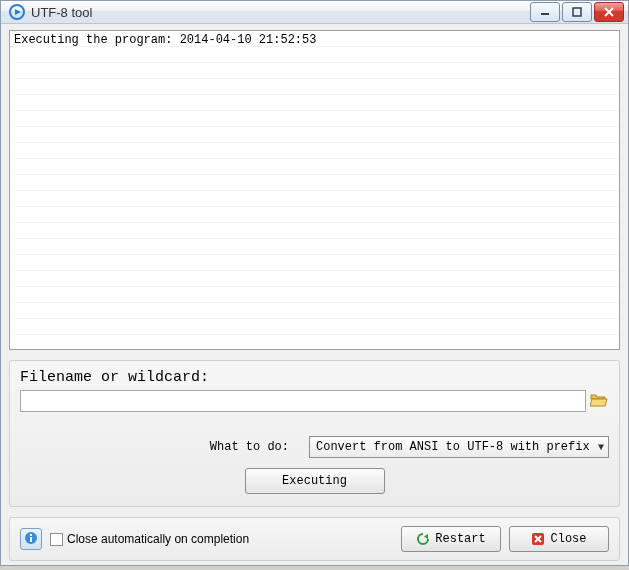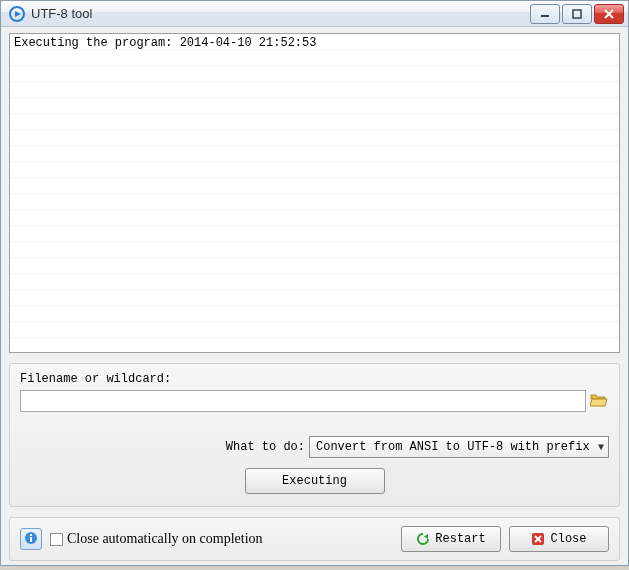--- a/index.html
+++ b/index.html
@@ -121,21 +121,21 @@
 
 .group {
   margin-top: 10px;
   border: 1px solid #cfcfcf;
   border-radius: 3px;
   background: linear-gradient(to bottom, #f6f6f6, #ececec);
   padding: 8px 10px 12px 10px;
 }
 .label {
   font-family: "SimSun","Courier New",monospace;
-  font-size: 12px;
+  font-size: 15px;
   color: #000;
   margin-bottom: 4px;
   display: block;
 }
 .file-row {
   display: flex; align-items: center; gap: 3px;
 }
 .file-input {
   flex: 1;
   height: 22px;
@@ -145,21 +145,21 @@
   font-family: inherit;
   font-size: 12px;
 }
 .folder-btn {
   width: 20px; height: 20px;
   display: flex; align-items:center; justify-content:center;
   cursor: pointer;
 }
 .what-row {
   display: flex; align-items: center; justify-content: flex-end;
-  margin-top: 24px; gap: 4px;
+  margin-top: 24px; gap: 20px;
 }
 .what-row .lbl {
   font-family: "SimSun","Courier New",monospace;
   font-size: 12px;
 }
 .select {
   width: 300px; height: 22px;
   border: 1px solid #8e8e8e;
   background: linear-gradient(to bottom,#fdfdfd,#ececec);
   display: flex; align-items:center; justify-content: space-between;
@@ -201,22 +201,22 @@
 }
 .checkbox {
   width: 13px; height:13px;
   border:1px solid #8e8e8e;
   background:#fff;
   margin-right:4px;
   display:inline-block;
   vertical-align:middle;
 }
 .chk-label{
-  font-family:Liberation Serif, serif;
-  font-size:14px;
+  font-family:Liberation Sans, sans-serif;
+  font-size:12px;
   vertical-align:middle;
 }
 .spacer{flex:1;}
 .bottom-bar .btn{ min-width:100px; margin-left:8px; }
 .icon-restart svg, .icon-break svg { display:block; }
 </style>
 </head>
 <body>
 
 <div class="window">

